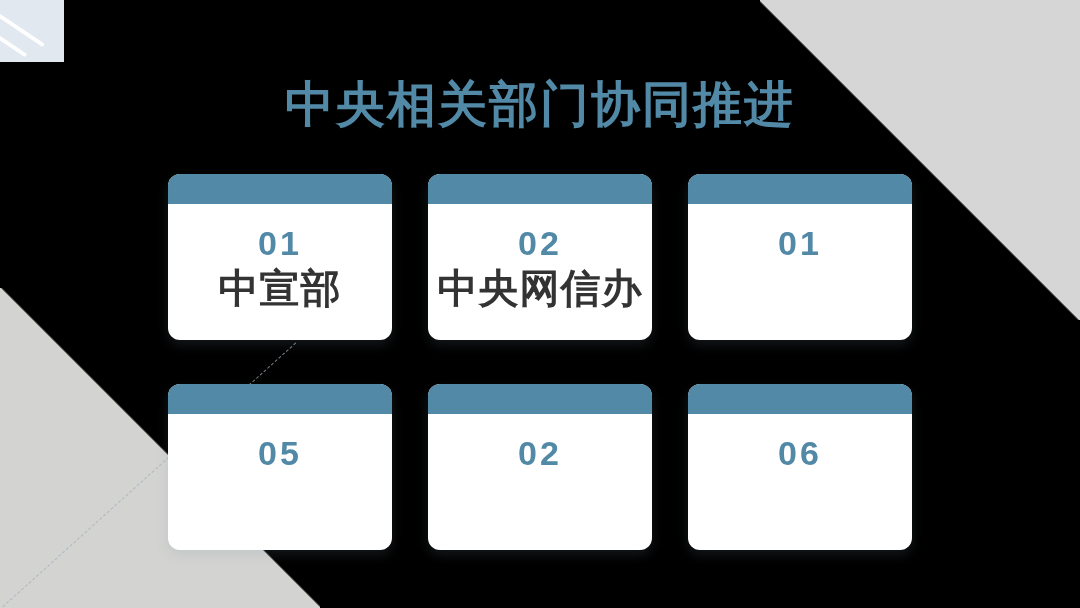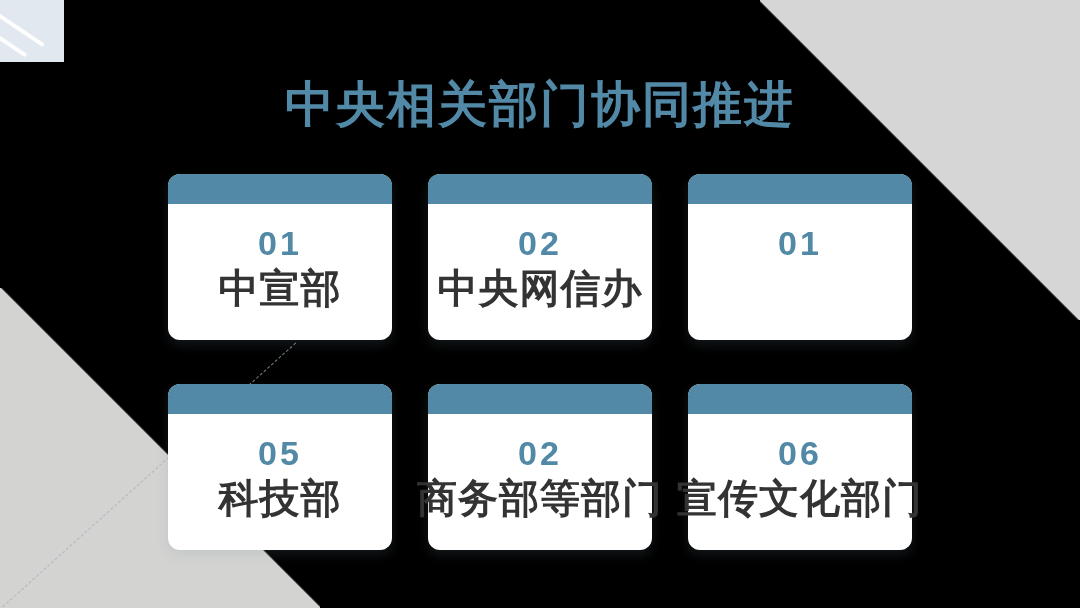--- a/index.html
+++ b/index.html
@@ -180,27 +180,24 @@
     <div class="card">
       <div class="card-header"></div>
       <div class="card-number">01</div>
     </div>
   </div>
 
   <div class="row row-2">
     <div class="card">
       <div class="card-header"></div>
       <div class="card-number">05</div>
-      <div class="card-label">科技部</div>
     </div>
     <div class="card">
       <div class="card-header"></div>
       <div class="card-number">02</div>
-      <div class="card-label">商务部等部门</div>
     </div>
     <div class="card">
       <div class="card-header"></div>
       <div class="card-number">06</div>
-      <div class="card-label">宣传文化部门</div>
     </div>
   </div>
 
 </div>
 
 </body></html>

